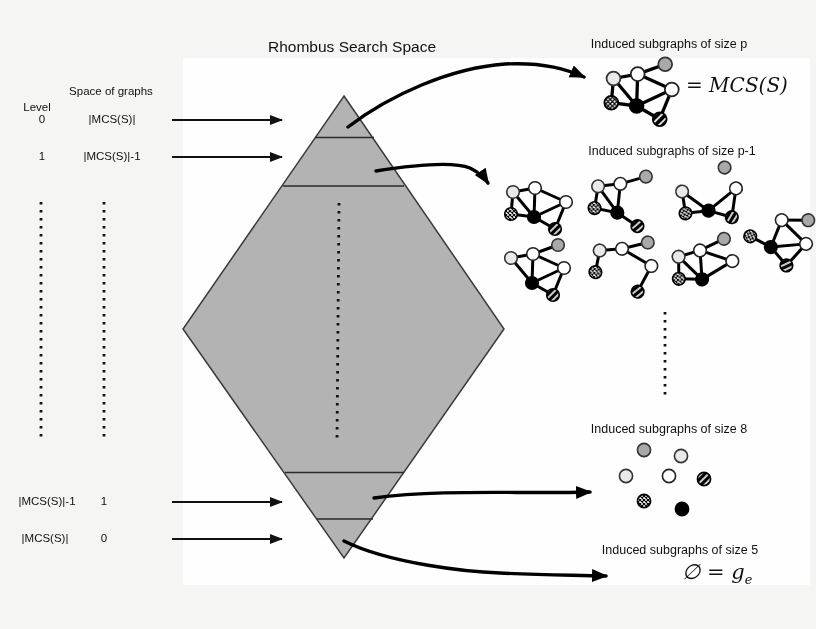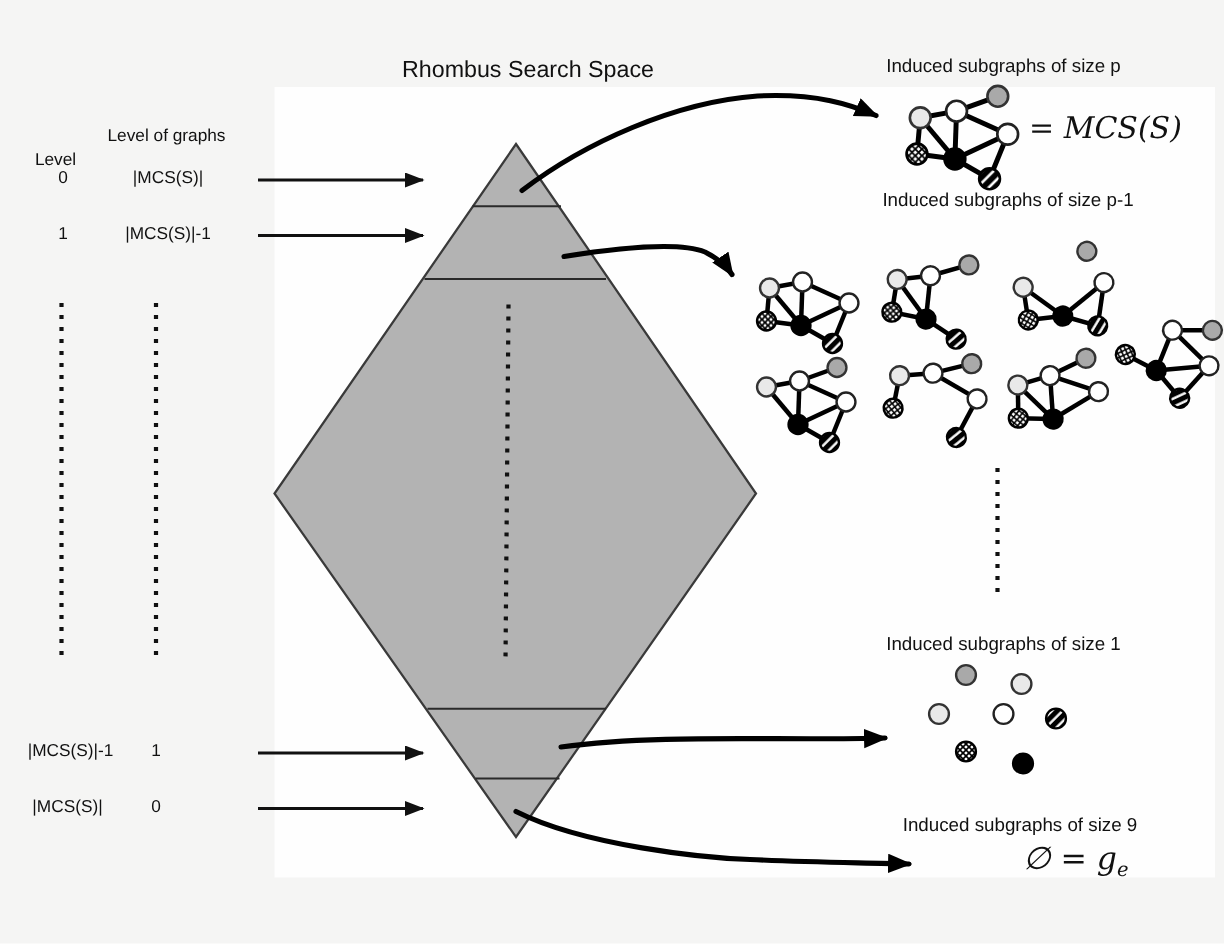--- a/index.html
+++ b/index.html
@@ -194,38 +194,38 @@
         <circle cx="669" cy="476" r="6.6" fill="#ffffff" stroke="#222" stroke-width="1.6"></circle>
         <circle cx="704" cy="479" r="6.6" fill="url(#stripePat)" stroke="#000" stroke-width="1.6"></circle>
         <circle cx="644" cy="501" r="6.6" fill="url(#crossPat)" stroke="#000" stroke-width="1.6"></circle>
         <circle cx="682" cy="509" r="6.6" fill="#000000" stroke="#000" stroke-width="1.6"></circle>
       </g>
   </svg>
 
   <div class="txt title ctr" style="left:352px; top:38px;">Rhombus Search Space</div>
 
   <div class="txt hdr ctr" style="left:37px; top:85px;margin-top:16px;">Level</div>
-  <div class="txt hdr ctr" style="left:111px; top:85px;">Level of graphs</div>
+  <div class="txt hdr ctr" style="left:111px; top:85px;">Space of graphs</div>
 
   <div>
     <span class="txt tbl ctr" style="left:42px; top:113px;">0</span>
     <span class="txt tbl ctr" style="left:112px; top:113px;">|MCS(S)|</span>
   </div>
   <div>
     <span class="txt tbl ctr" style="left:42px; top:150px;">1</span>
     <span class="txt tbl ctr" style="left:112px; top:150px;">|MCS(S)|-1</span>
   </div>
   <div>
     <span class="txt tbl ctr" style="left:47px; top:495px;">|MCS(S)|-1</span>
     <span class="txt tbl ctr" style="left:104px; top:495px;">1</span>
   </div>
   <div>
     <span class="txt tbl ctr" style="left:45px; top:532px;">|MCS(S)|</span>
     <span class="txt tbl ctr" style="left:104px; top:532px;">0</span>
   </div>
 
   <div class="txt math" style="left:686px; top:74px;">= MCS(S)</div>
   <div class="txt lab ctr" style="left:669px; top:38px;">Induced subgraphs of size p</div>
-  <div class="txt lab ctr" style="left:672px; top:127px;">Induced subgraphs of size p-1</div>
-  <div class="txt lab ctr" style="left:669px; top:423px;">Induced subgraphs of size 1</div>
-  <div class="txt lab ctr" style="left:680px; top:544px;">Induced subgraphs of size 9</div>
+  <div class="txt lab ctr" style="left:672px; top:145px;">Induced subgraphs of size p-1</div>
+  <div class="txt lab ctr" style="left:669px; top:423px;">Induced subgraphs of size 8</div>
+  <div class="txt lab ctr" style="left:680px; top:544px;">Induced subgraphs of size 5</div>
   <div class="txt math" style="left:645px; top:561px; font-size:21px;margin-left:37px;"><span>∅ = g</span><sub>e</sub></div>
 </div>
 
 </body></html>

